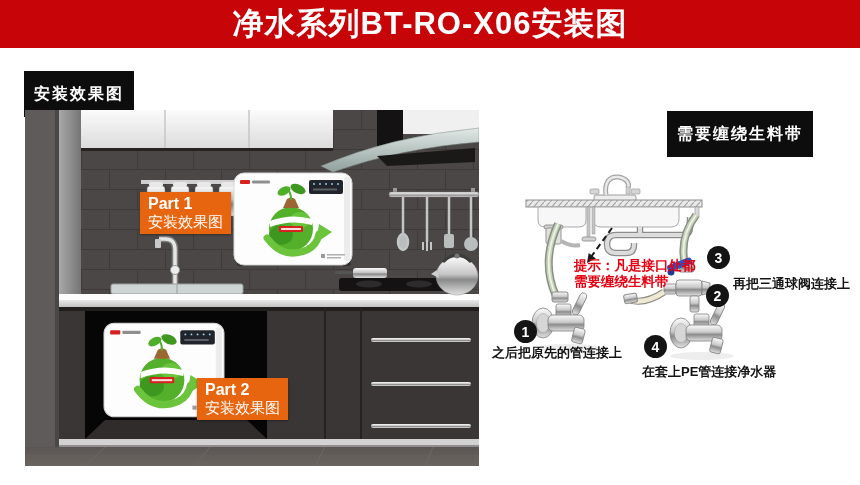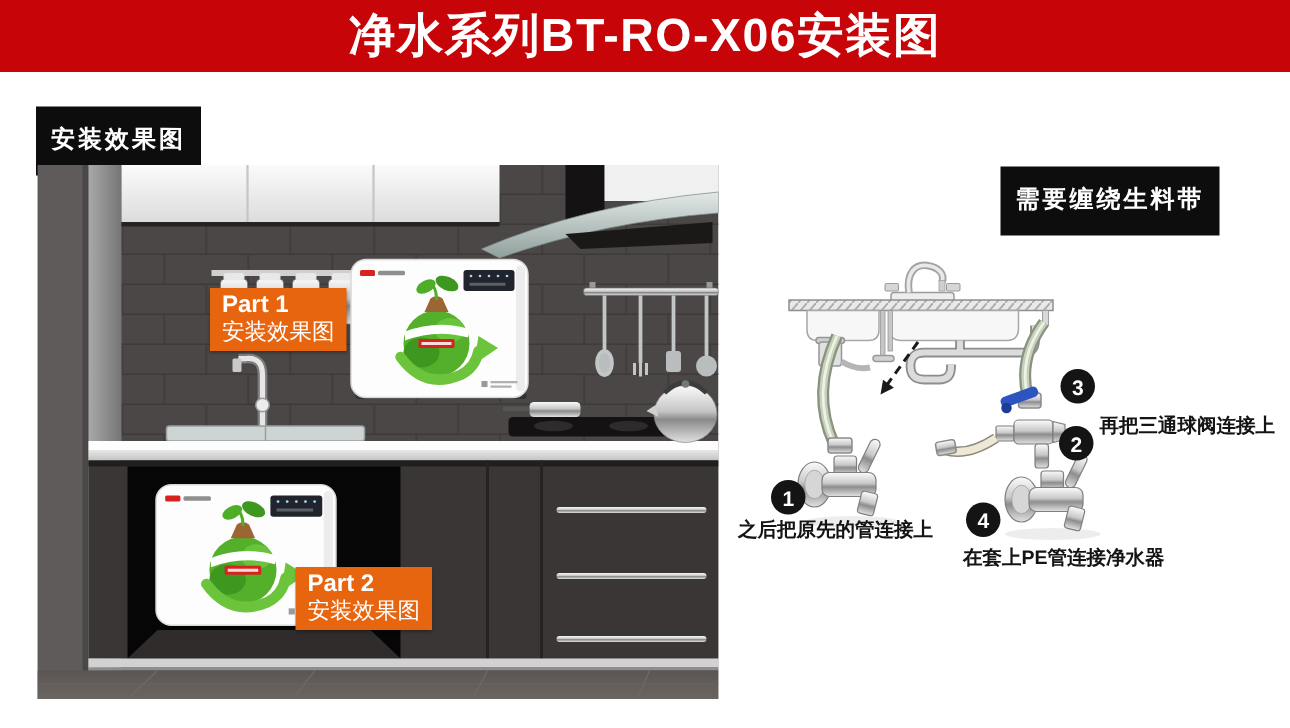--- a/index.html
+++ b/index.html
@@ -316,20 +316,24 @@
     <g fill="none">
       <path d="M174 132 C162 140,150 143,140 140" stroke="#8a8a80" stroke-width="7"></path>
       <path d="M174 132 C162 140,150 143,140 140" stroke="#efe8d5" stroke-width="5"></path>
       <rect x="134" y="134" width="13" height="9" rx="2" fill="url(#c2)" stroke="#8a8a8a" transform="rotate(-10 140 138)"></rect>
     </g>
 
     <use href="#anglevalve" transform="translate(180,148)"></use>
   </svg>
 
   
+  <div class="tip-text tip">
+    <div>提示：凡是接口处都</div>
+    <div>需要缠绕生料带</div>
+  </div>
 
   
   <div class="step-dot dot1">1</div>
   <div class="step-text txt1">之后把原先的管连接上</div>
   <div class="step-dot dot2">2</div>
   <div class="step-text txt2">再把三通球阀连接上</div>
   <div class="step-dot dot3">3</div>
   <div class="step-dot dot4">4</div>
   <div class="step-text txt4">在套上PE管连接净水器</div>
 </div>

